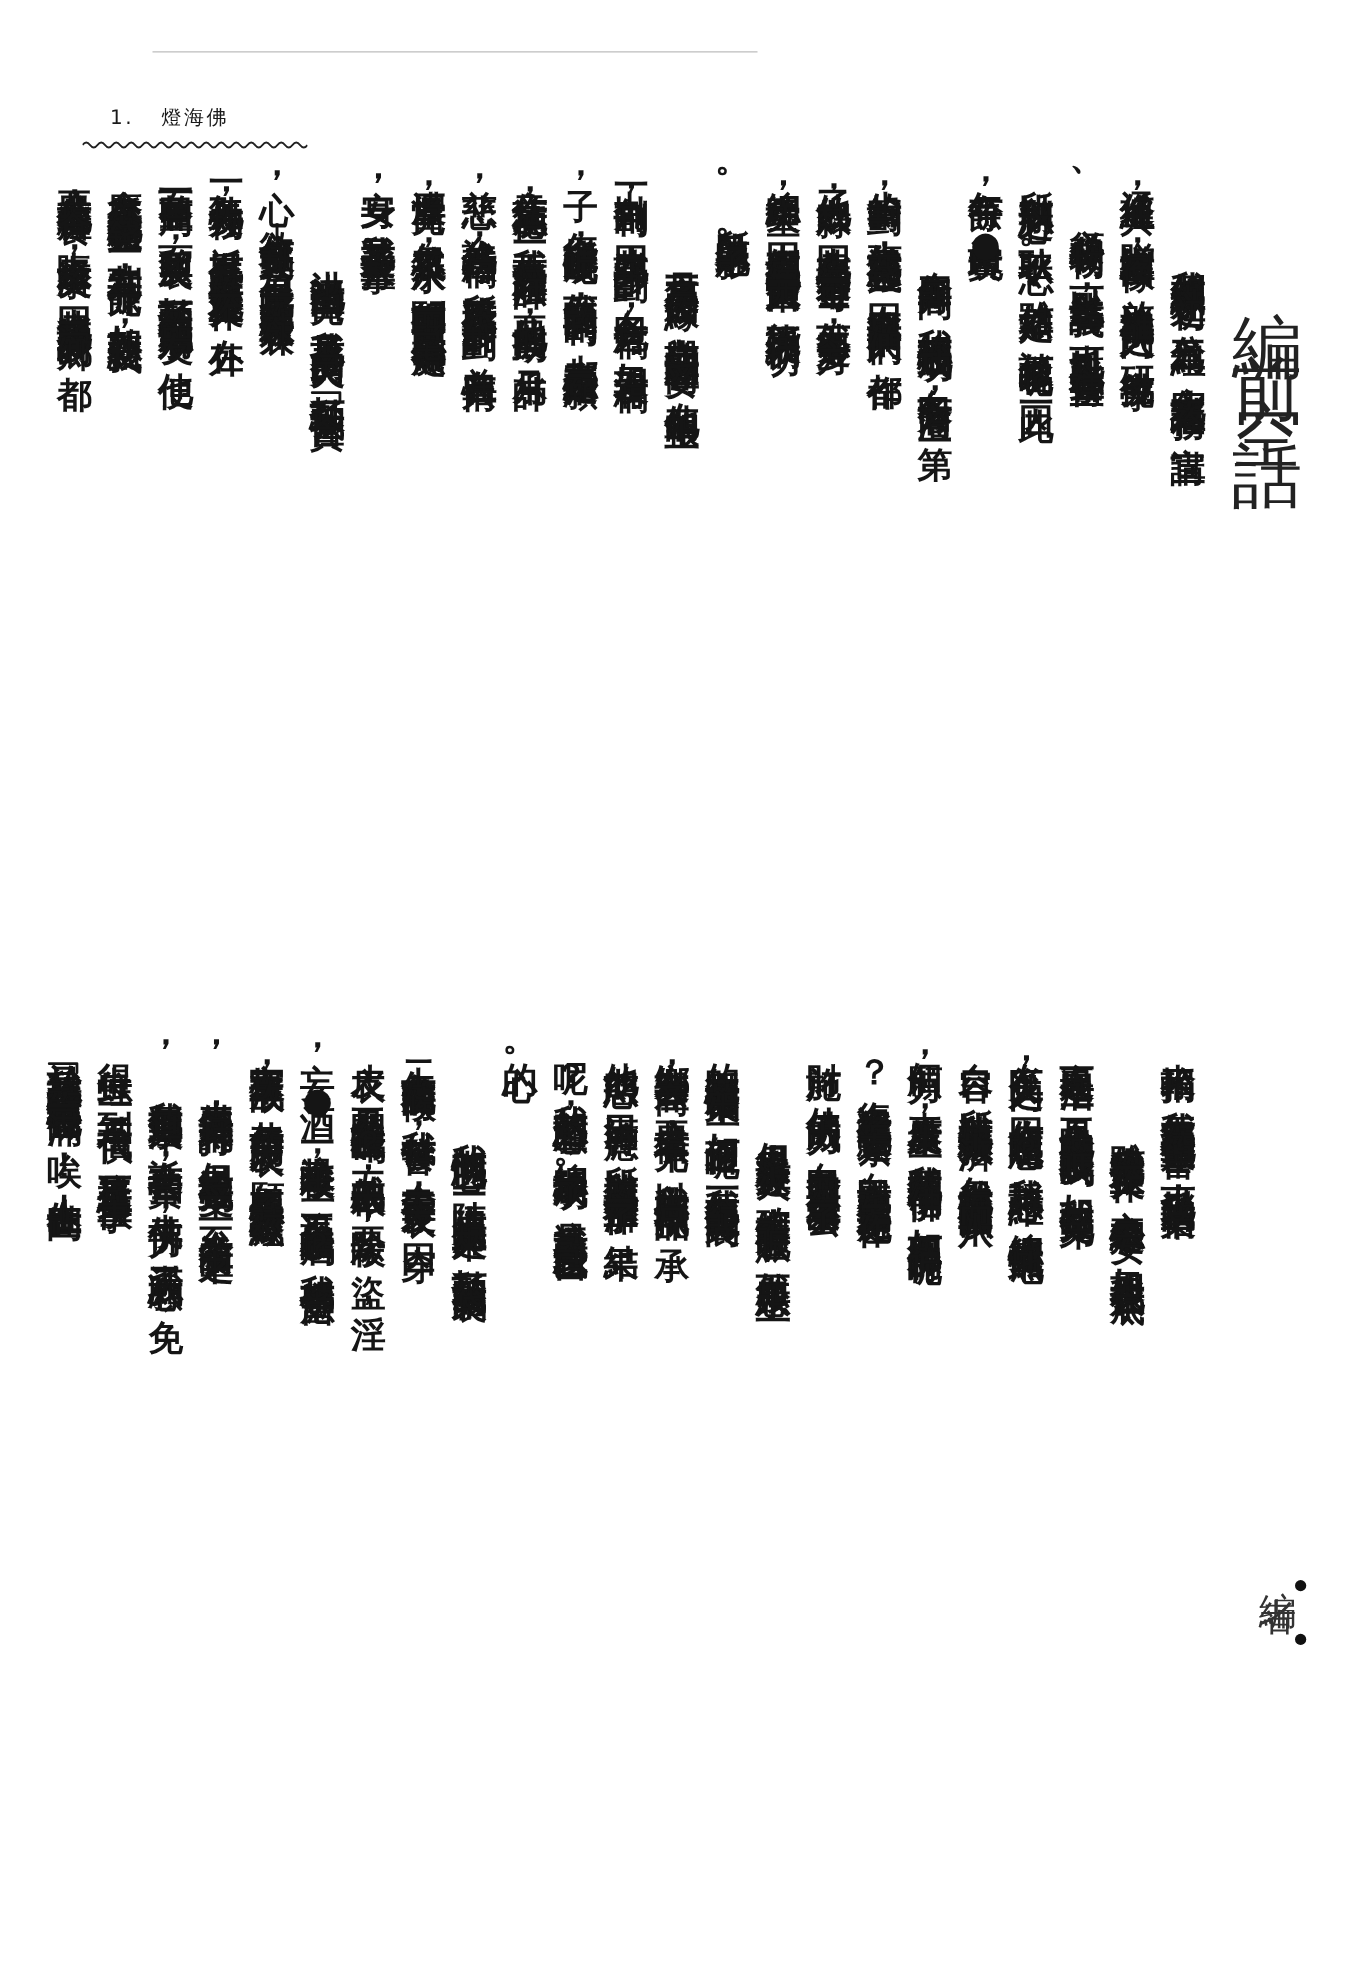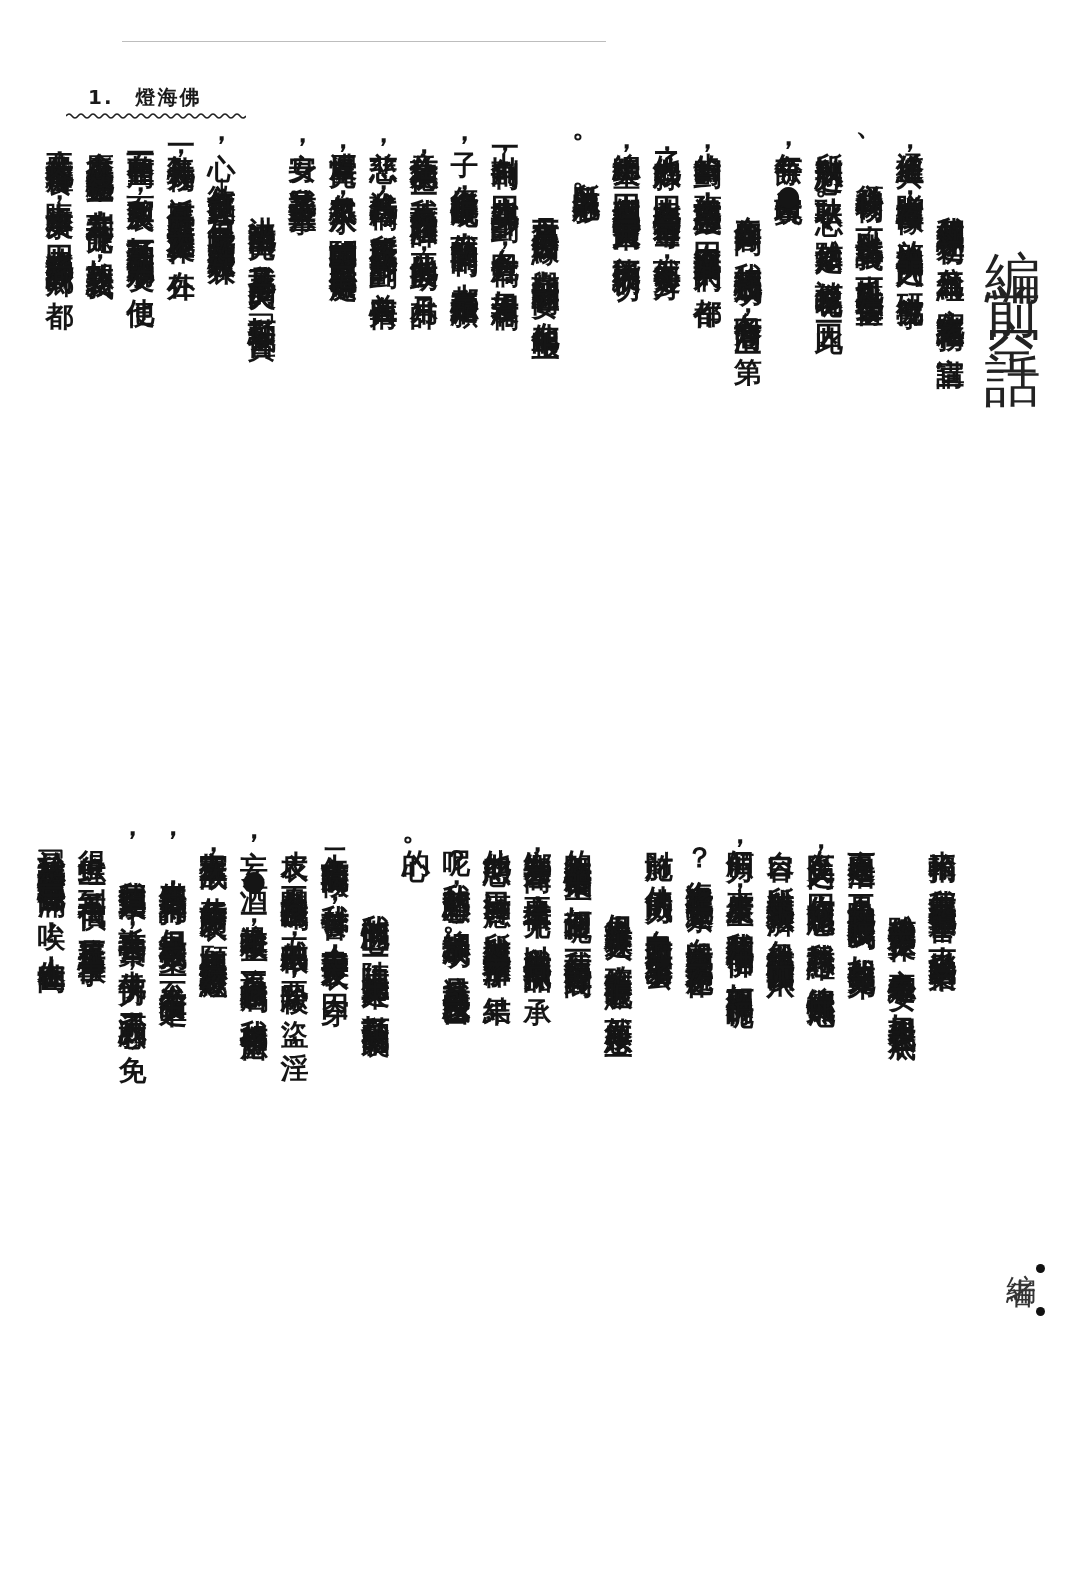--- a/index.html
+++ b/index.html
@@ -7,21 +7,21 @@
     width: 1088px; height: 1575px; position: relative; overflow: hidden;
     font-family: "DejaVu Serif", "Liberation Serif", serif;
     color: #111;
   }
   .top-rule {
     position: absolute; left: 122px; top: 41px; width: 484px; height: 1px;
     background: #bdbdbd;
   }
   .running-head {
     position: absolute; left: 88px; top: 84px; width: 150px; height: 30px;
-    font-family: "DejaVu Sans", sans-serif; font-weight: bold; font-size: 20px;
+    font-family: "DejaVu Sans", sans-serif; font-weight: normal; font-size: 16px;
     letter-spacing: 2px; color: #1a1a1a;
   }
   .running-head .num { margin-right: 22px; }
   .wavy {
     position: absolute; left: 66px; top: 112px; width: 180px; height: 8px;
   }
   .title {
     position: absolute; left: 975px; top: 205px;
     writing-mode: vertical-rl;
     font-family: "DejaVu Serif", serif; font-weight: normal;

